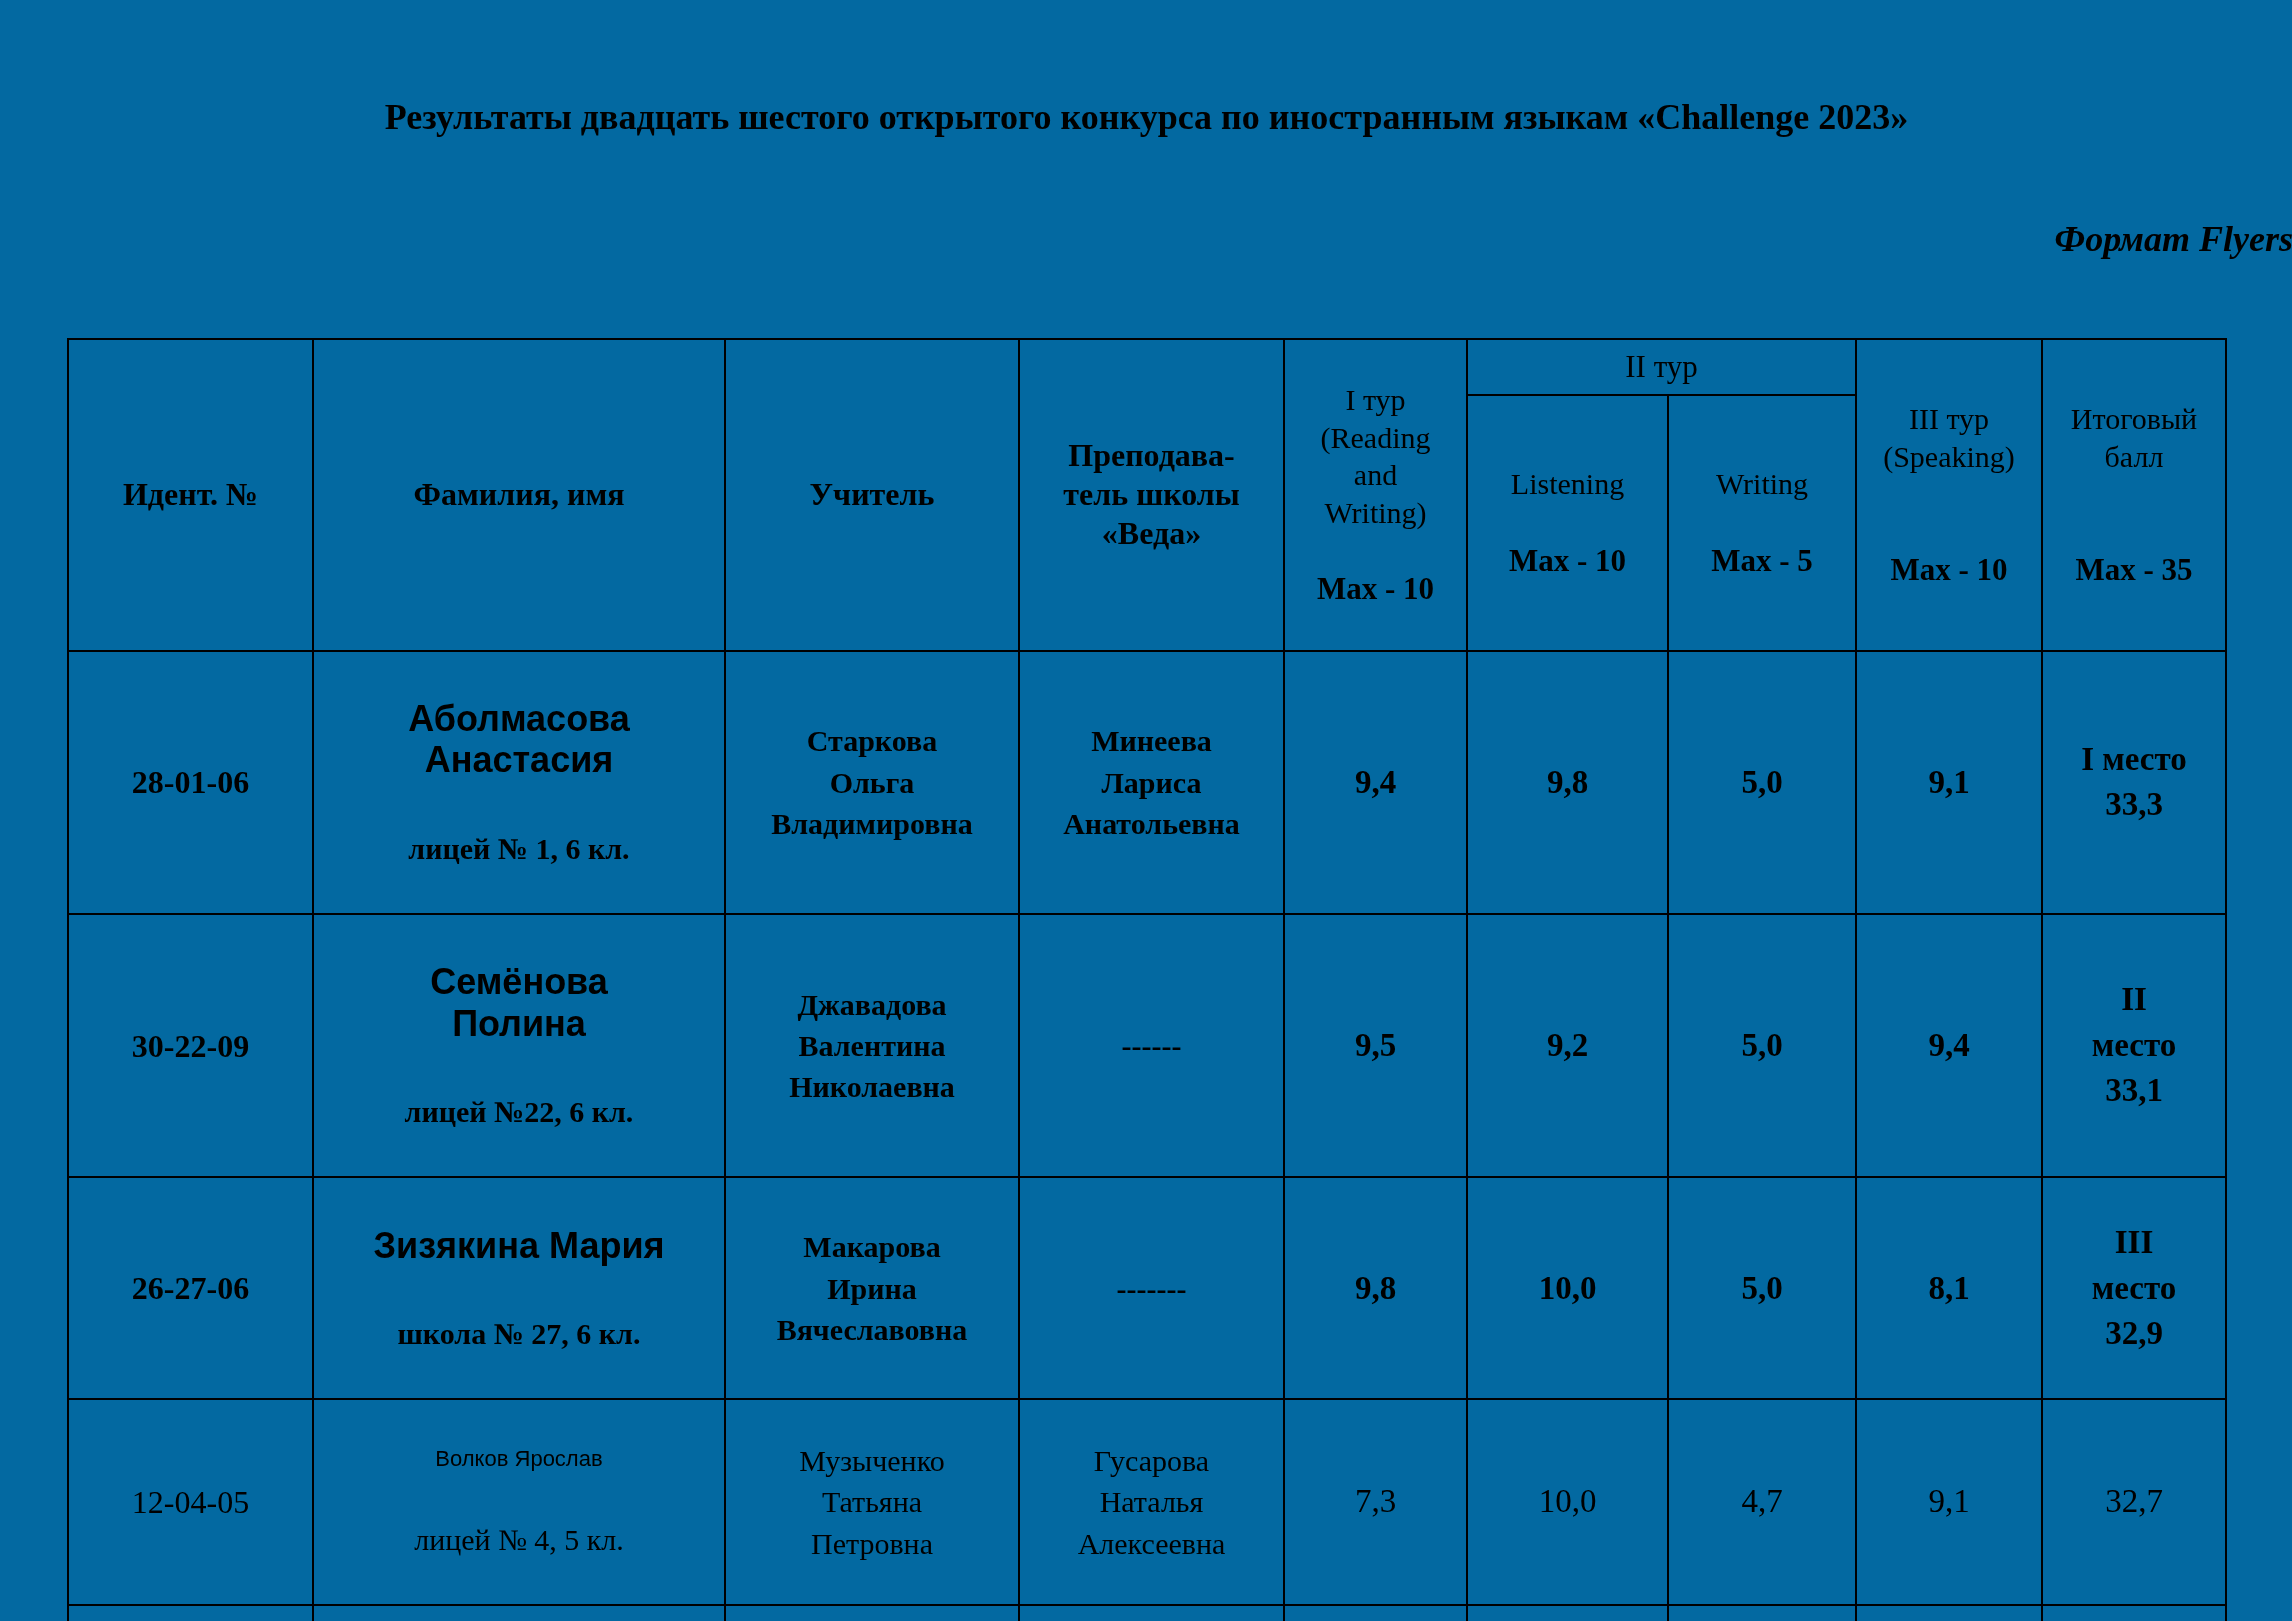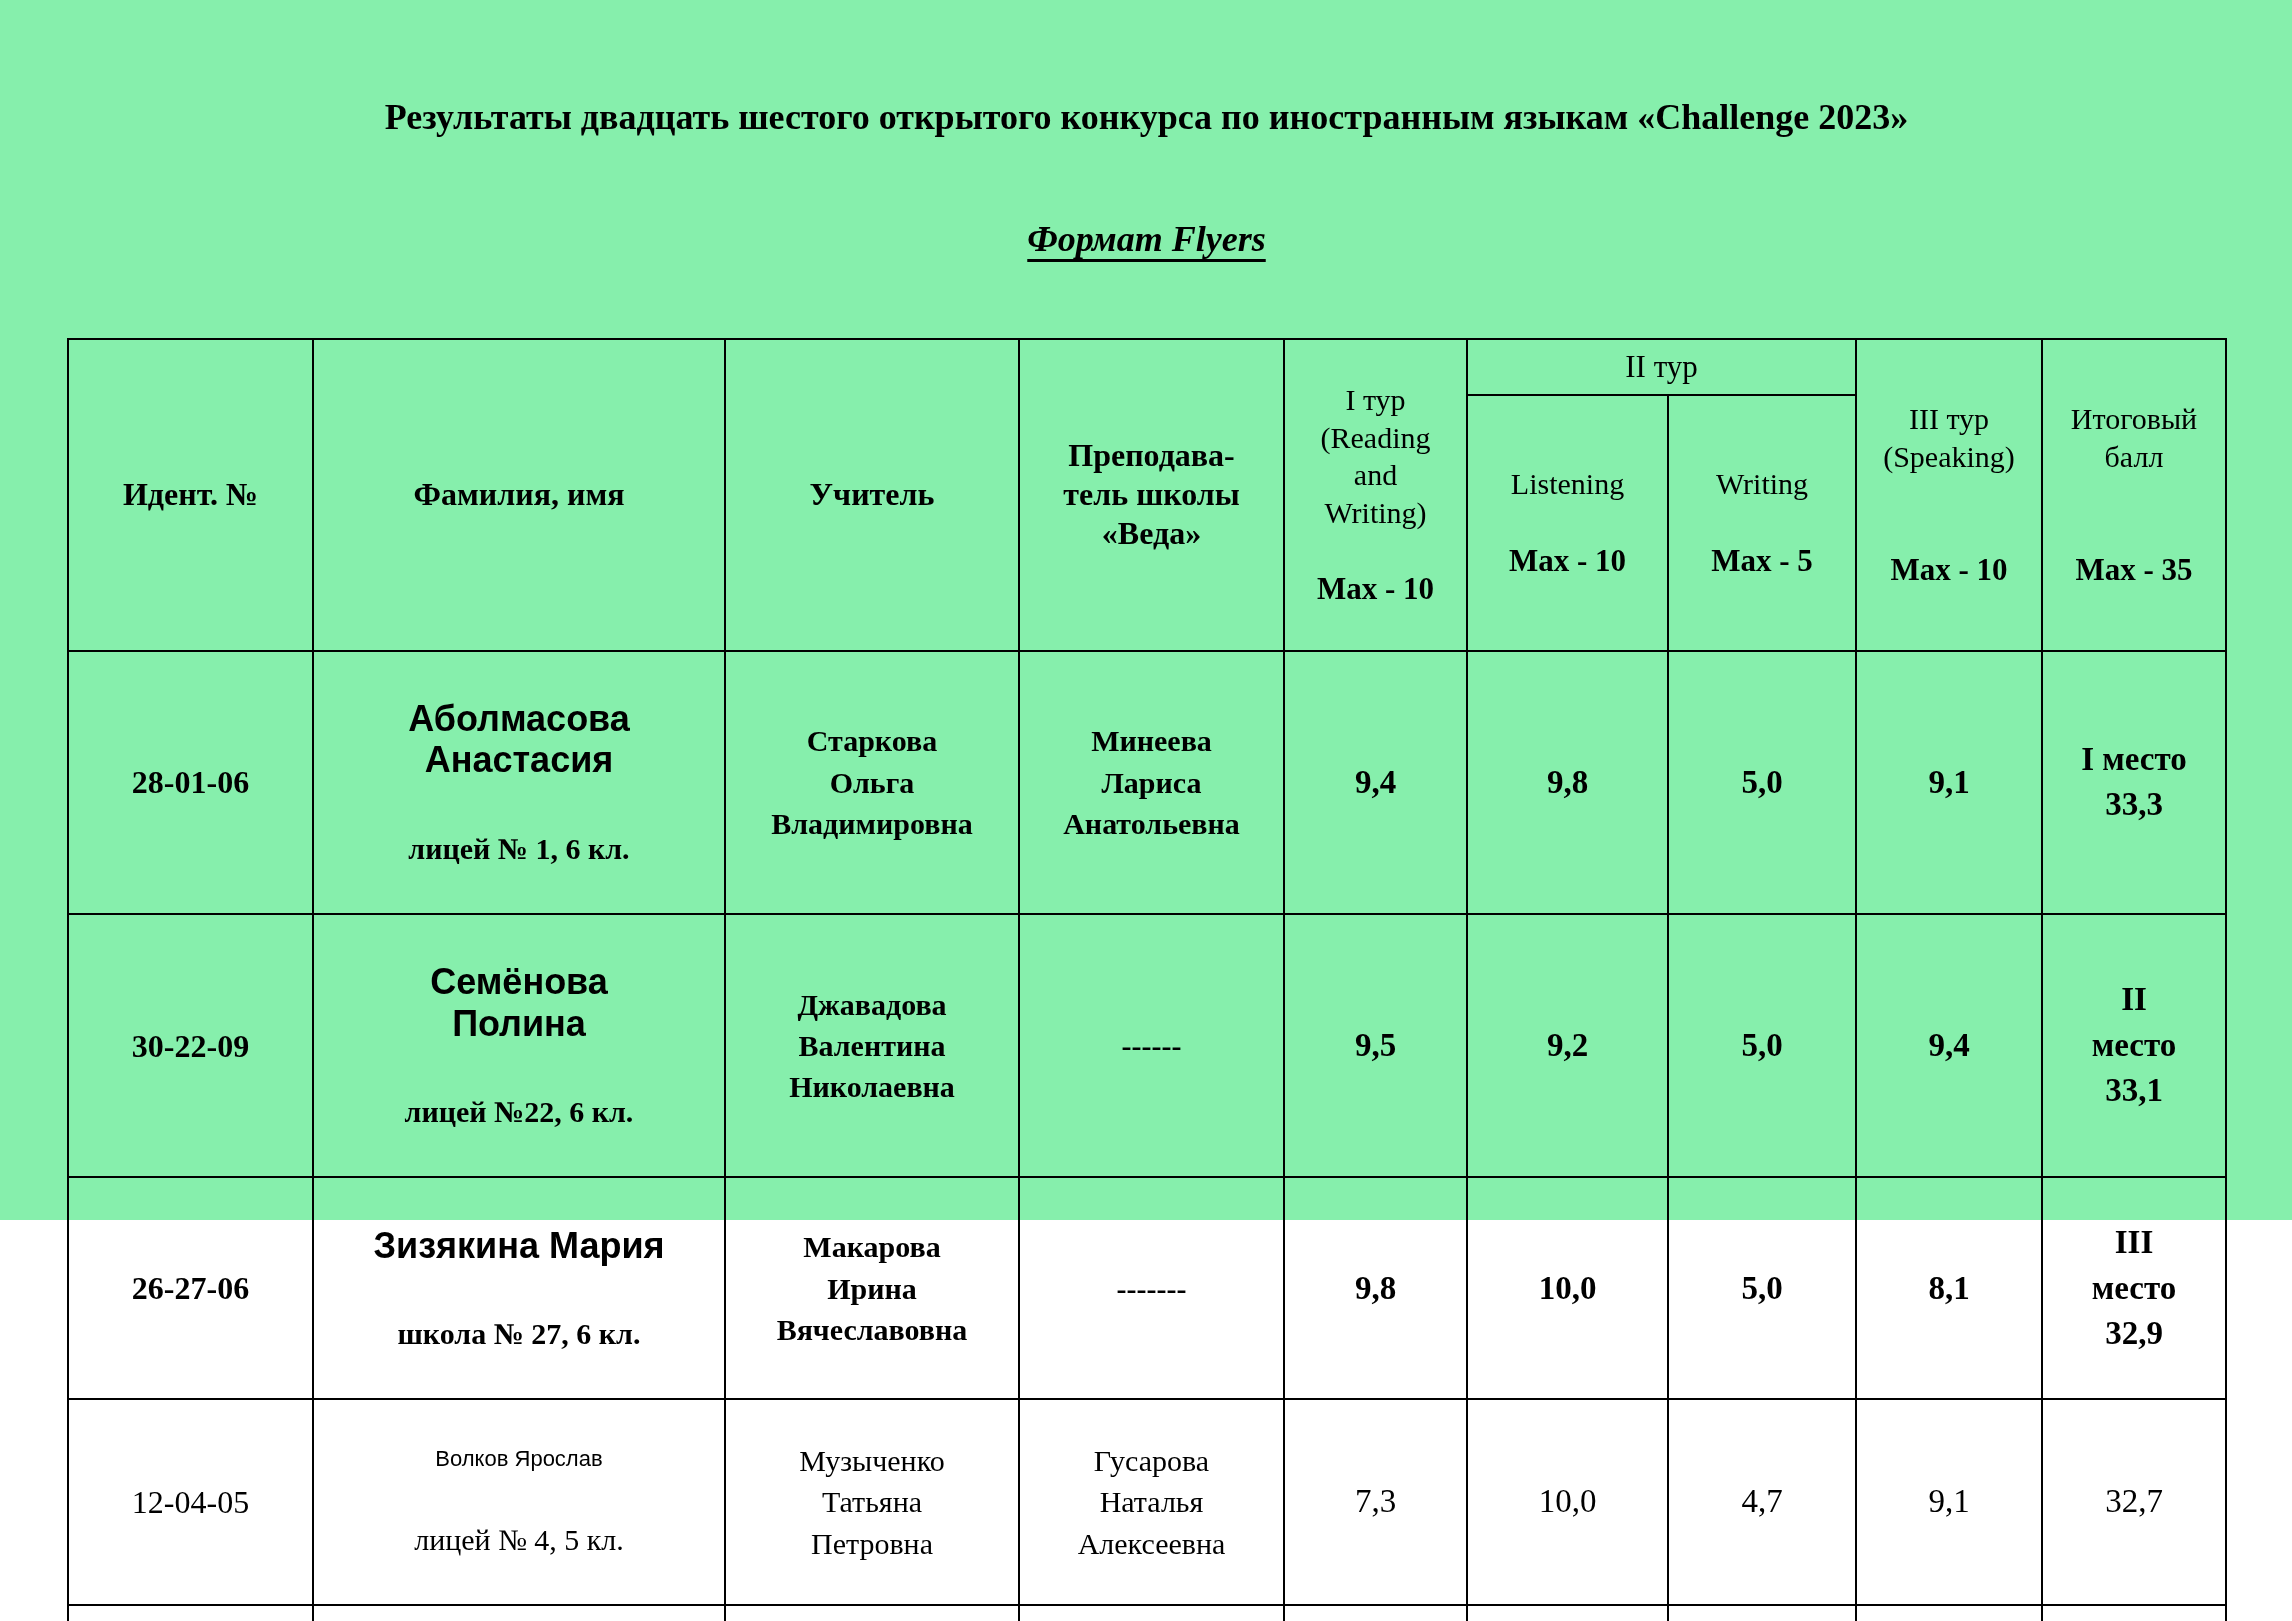--- a/index.html
+++ b/index.html
@@ -8,44 +8,43 @@
     background: #ffffff;
     width: 2293px;
     height: 1621px;
     overflow: hidden;
     font-family: "Liberation Serif", serif;
     color: #000000;
   }
   .page {
     position: relative;
     width: 2293px;
-    height: 1220px;
-    background: #86efac;
+    height: 1621px;
+    background: #0369a1;
   }
   .doc-title {
     position: absolute;
     top: 96px;
     left: 0;
     width: 100%;
     text-align: center;
     font-size: 36px;
     font-weight: bold;
     font-family: "Liberation Serif", serif;
     white-space: nowrap;
   }
   .doc-subtitle {
     position: absolute;
     top: 218px;
     left: 0;
     width: 100%;
-    text-align: center;
+    text-align: right;
     font-size: 36px;
     font-weight: bold;
     font-style: italic;
-    text-decoration: underline;
     text-underline-offset: 7.8px;
     font-family: "Liberation Serif", serif;
   }
   table.results {
     position: absolute;
     left: 67px;
     top: 338px;
     width: 2160px;
     border-collapse: collapse;
     table-layout: fixed;

